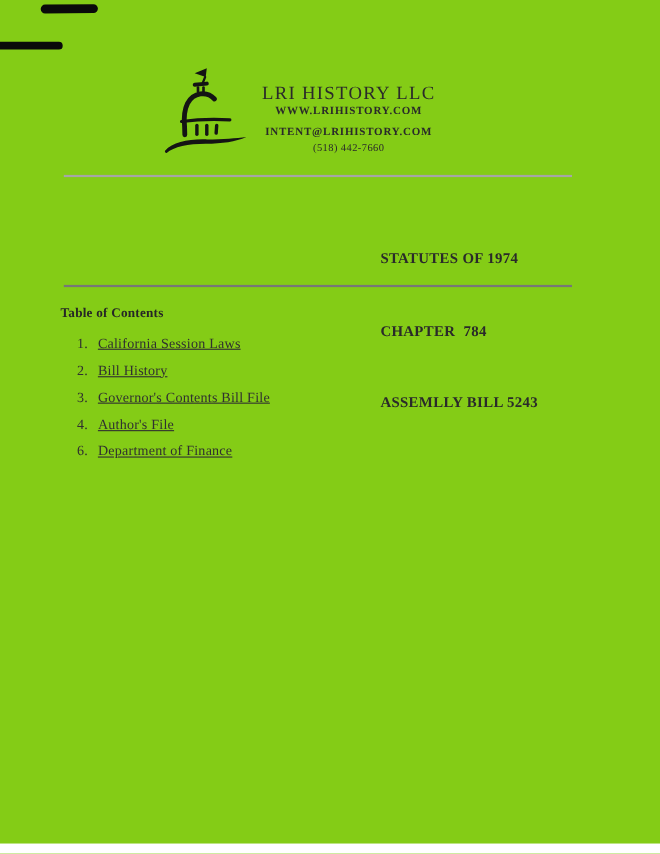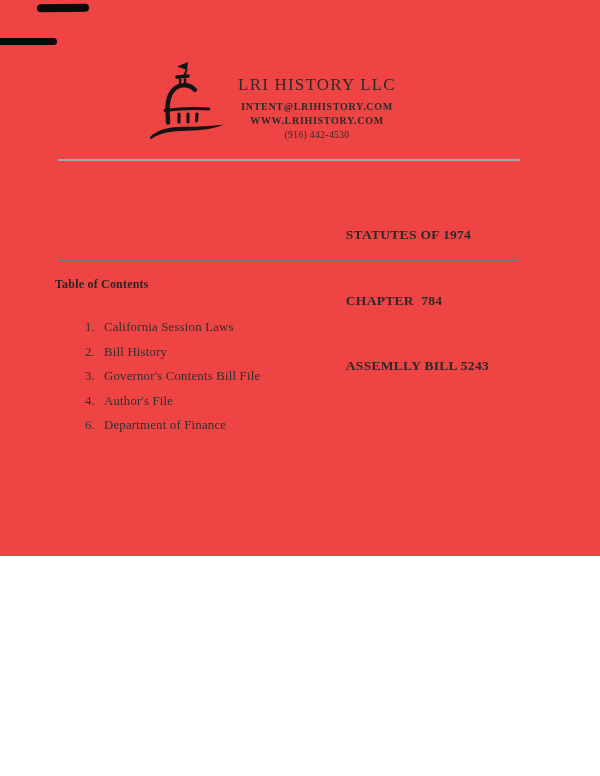--- a/index.html
+++ b/index.html
@@ -1,20 +1,20 @@
 <!DOCTYPE html>
 <html><head>
 <meta charset="utf-8">
 <style>
   html, body { margin: 0; padding: 0; background: #ffffff; }
   .page {
     position: relative;
     width: 600px;
-    height: 556px;
-    background: #ef4444;
+    height: 767px;
+    background: #84cc16;
     overflow: hidden;
     font-family: "Liberation Serif", "DejaVu Serif", serif;
     color: #2a2a2a;
   }
 
   
   .mark-top {
     position: absolute; left: 37px; top: 4px;
     width: 52px; height: 8px;
     background: #0a0a0a; border-radius: 4px;
@@ -66,23 +66,24 @@
 
   
   .toc-heading {
     position: absolute; left: 55px; top: 274px;
     font-weight: bold; font-size: 12px; line-height: 20px;
     letter-spacing: 0.2px; color: #262626;
     white-space: nowrap;
   }
   .toc-list {
     position: absolute; left: 66px; top: 300px;
-    margin: 15px; padding: 0; list-style: none;
+    margin: 0; padding: 0; list-style: none;
     font-size: 12.8px; color: #303030;
     letter-spacing: 0.2px;
+    text-decoration: underline;
   }
   .toc-list li { height: 24.6px; line-height: 24.6px; white-space: nowrap; }
   .toc-num {
     display: inline-block; width: 14px;
     text-align: right; margin-right: 9px;
   }
 </style>
 </head>
 <body>
 
@@ -111,23 +112,23 @@
         <path d="M54,57 L53.5,64" stroke-width="3.1"></path>
 
         <path d="M7,80 C14,72.5 27,69.5 43,69.7 C59,69.8 71,68.8 81,67.5
                  C71,71.8 59,73.6 44,73.7 C28,73.8 15,76.5 8.5,82 C7.6,82.3 6.6,81 7,80 Z" fill="#141414" stroke="none"></path>
       </g>
     </svg>
   </div>
 
   <div class="header-text">
     <div class="company-name">LRI HISTORY LLC</div>
+    <div class="contact-line">WWW.LRIHISTORY.COM</div>
     <div class="contact-line first">INTENT@LRIHISTORY.COM</div>
-    <div class="contact-line">WWW.LRIHISTORY.COM</div>
-    <div class="phone-line">(916) 442-4530</div>
+    <div class="phone-line">(518) 442-7660</div>
   </div>
 
   <div class="rule rule-top"></div>
 
   <div class="reference">
     <div>STATUTES OF 1974</div>
     <div>CHAPTER  784</div>
     <div>ASSEMLLY BILL 5243</div>
   </div>
 

